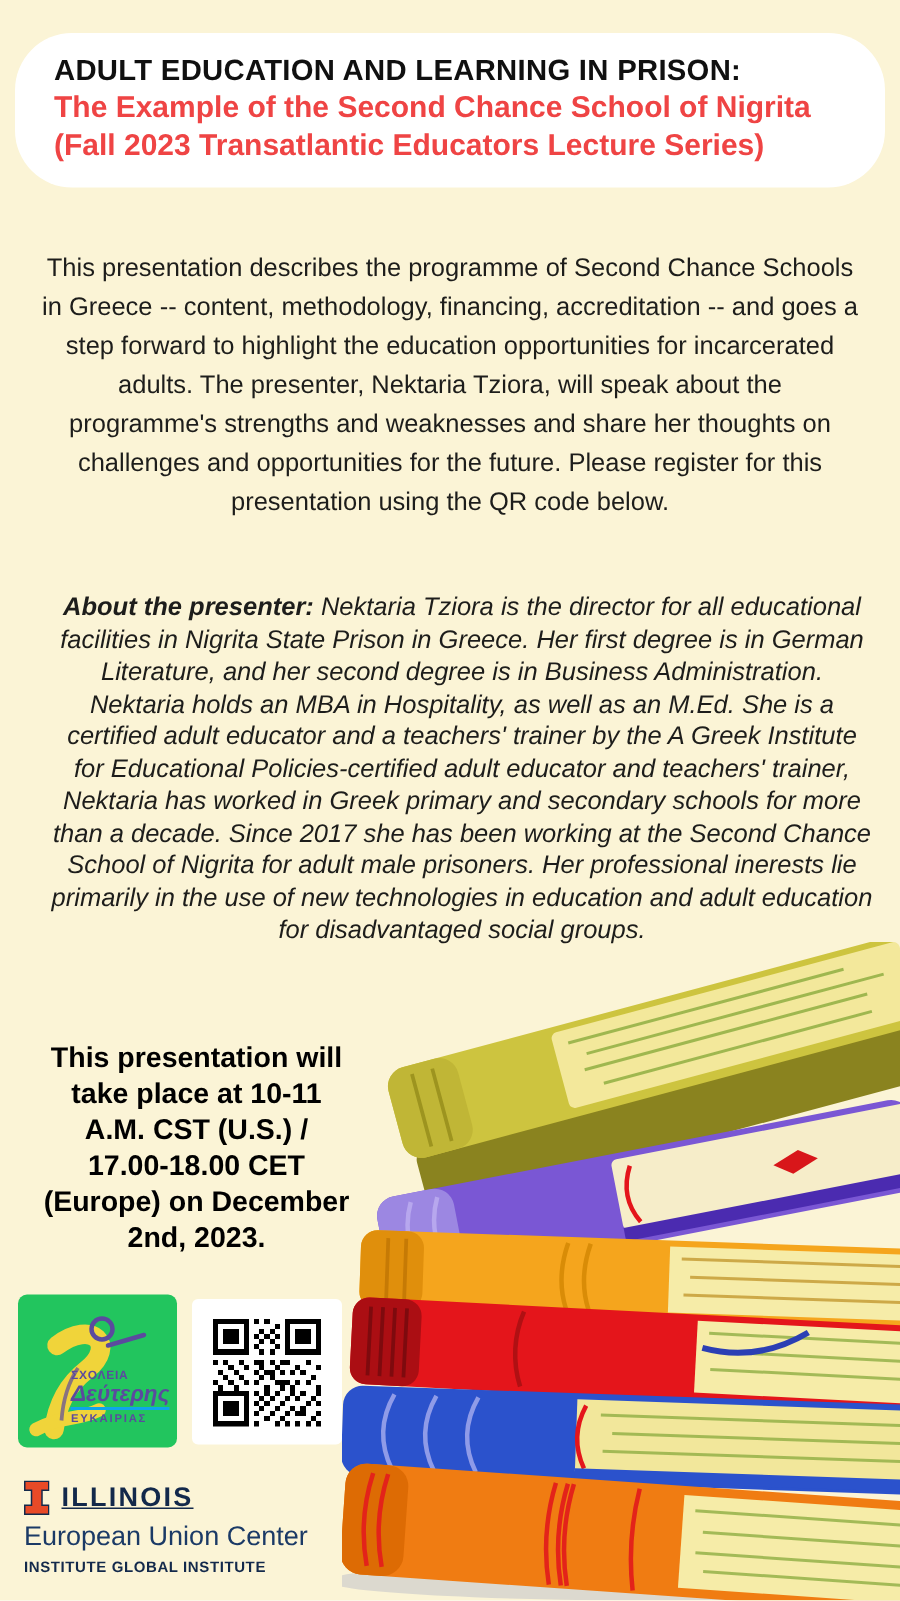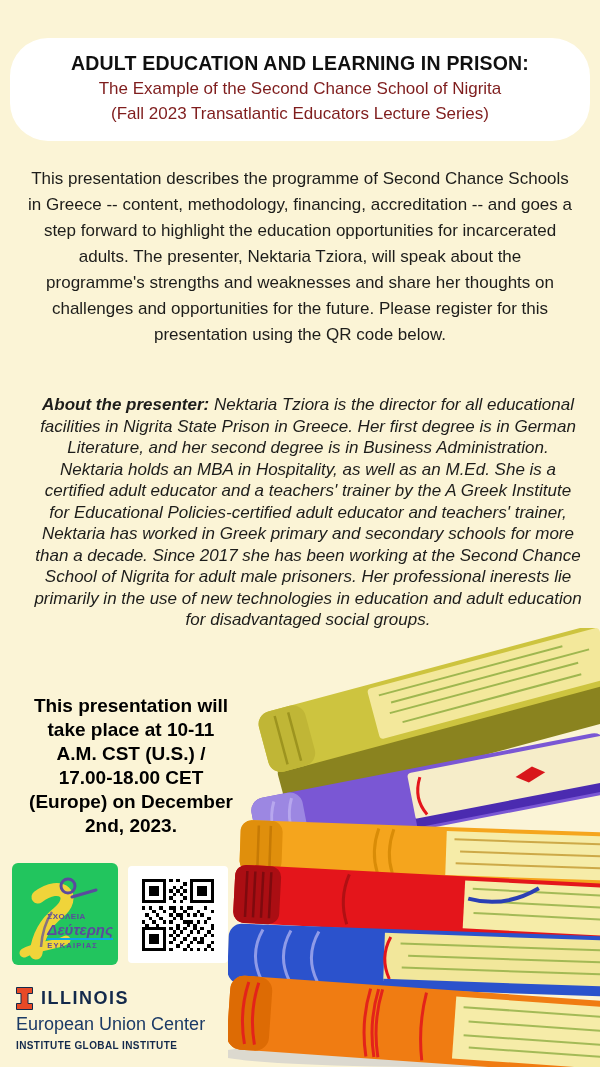--- a/index.html
+++ b/index.html
@@ -1,23 +1,23 @@
 <!DOCTYPE html>
 <html><head>
 <meta charset="utf-8">
 <style>
   html,body{margin:0;padding:0;}
   body{font-family:"Liberation Sans", sans-serif;}
   .flyer{position:relative;width:600px;height:1067px;background:#FBF4D6;overflow:hidden;}
 
   
   .header-box{position:absolute;left:10px;top:22px;width:580px;box-sizing:border-box;
-    background:#FFFFFF;border-radius:38px;padding:13px 26px 15px;text-align:center;margin-top:16px;}
+    background:#FFFFFF;border-radius:38px;padding:13px 26px 15px;}
   .header-title{font-size:19.5px;font-weight:800;color:#101010;line-height:25px;letter-spacing:.2px;}
-  .header-sub{font-size:17px;font-weight:400;color:#7f1d1d;line-height:25px;}
+  .header-sub{font-size:20px;font-weight:700;color:#ef4444;line-height:25px;}
 
   
   .description{position:absolute;left:28px;top:146px;width:544px;text-align:center;
     font-size:17px;line-height:26px;color:#1d1d1b;margin-top:20px;}
 
   
   .about{position:absolute;left:34px;top:394px;width:548px;text-align:center;
     font-style:italic;font-size:17px;line-height:21.5px;color:#1d1d1b;}
   .about b{font-weight:800;}
 
@@ -31,21 +31,21 @@
   .sc-text{position:absolute;right:5px;top:50px;text-align:left;color:#5B4A9E;line-height:1;}
   .sc-line1{font-size:8px;font-weight:700;letter-spacing:.5px;}
   .sc-line2{font-size:15px;font-style:italic;font-weight:700;margin:1px 0 2px;border-bottom:2px solid #0ea5e9;padding-bottom:1px;}
   .sc-line3{font-size:7.5px;font-weight:700;letter-spacing:1.2px;}
 
   .qr-box{position:absolute;left:128px;top:866px;width:100px;height:97px;
     background:#FFFFFF;border-radius:4px;display:flex;align-items:center;justify-content:center;}
 
   
   .illinois{position:absolute;left:16px;top:987px;color:#13294B;}
-  .il-row{display:flex;align-items:center;gap:8px;}
+  .il-row{display:flex;align-items:center;gap:8px;text-decoration:underline;}
   .il-wordmark{font-size:18px;font-weight:800;letter-spacing:1.5px;color:#13294B;}
   .il-center{font-size:18px;font-weight:400;margin-top:4px;color:#1B3A66;}
   .il-institute{font-size:10px;font-weight:800;letter-spacing:.4px;margin-top:5px;color:#13294B;}
 
   
   .books{position:absolute;left:228px;top:628px;width:372px;height:439px;}
 </style>
 </head>
 <body>
 

